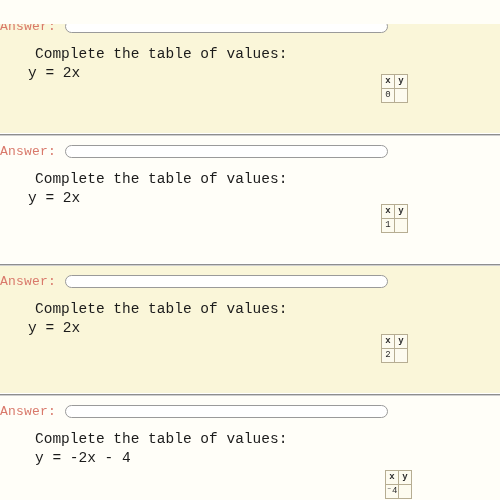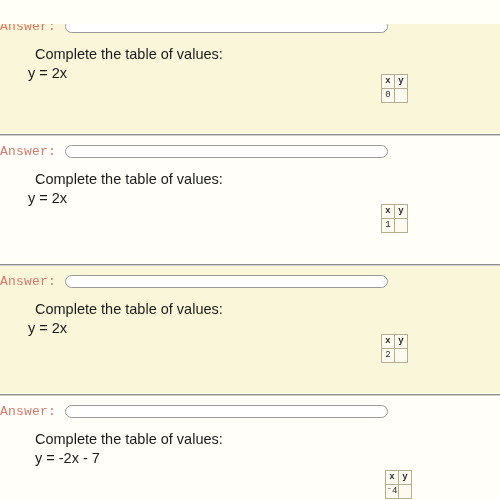--- a/index.html
+++ b/index.html
@@ -58,21 +58,21 @@
     box-sizing: border-box;
     padding: 0 5px;
     font-family: "Liberation Mono", "DejaVu Sans Mono", monospace;
     font-size: 10px;
     color: #222;
     outline: none;
   }
 
   
   .prompt {
-    font-family: Liberation Sans, sans-serif;
+    font-family: Liberation Mono, monospace;
     font-size: 14.5px;
     color: #1b1b1b;
     line-height: 19px;
     white-space: pre;
     margin: 0;
   }
   .prompt-title { padding-left: 35px; padding-top: 8px; }
   .prompt-eq    { padding-left: 28px; }
   .prompt-eq.flush { padding-left: 35px; }
 
@@ -196,21 +196,21 @@
   </div>
 
   <div class="divider"></div>
 
   <div class="qblock plain" style="height:122px;">
     <div class="answer-row" style="padding-top:4px;">
       <span class="answer-label">Answer:</span>
       <input class="answer-input" type="text" placeholder="" style="">
     </div>
     <div class="prompt prompt-title">Complete the table of values:</div>
-    <div class="prompt prompt-eq flush">y = -2x - 7</div>
+    <div class="prompt prompt-eq flush">y = -2x - 4</div>
     <div class="xy-table-wrap" style="top:74px; right:88px;">
       <table class="xy-table">
         <tbody>
             <tr>
           <td class="hdr">x</td>
           <td class="hdr">y</td>
         </tr>
         <tr>
           <td class="val">⁻4</td>
           <td class="empty val"></td>

